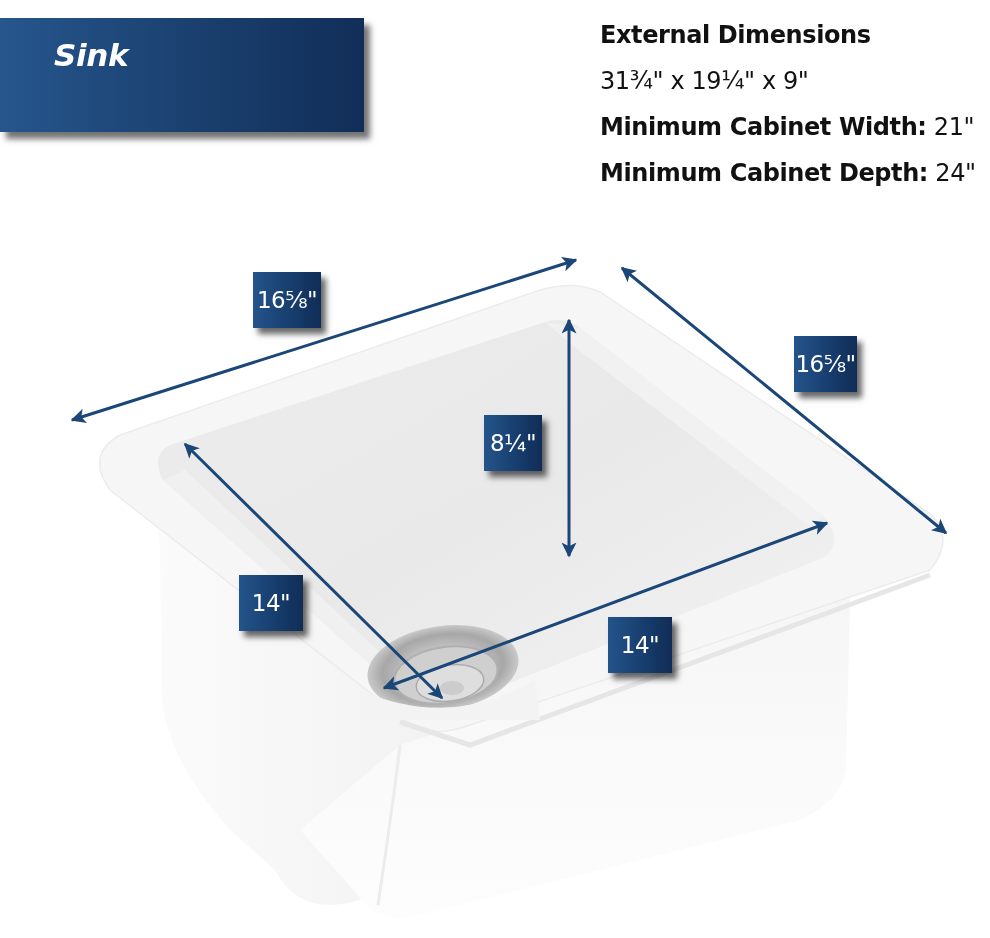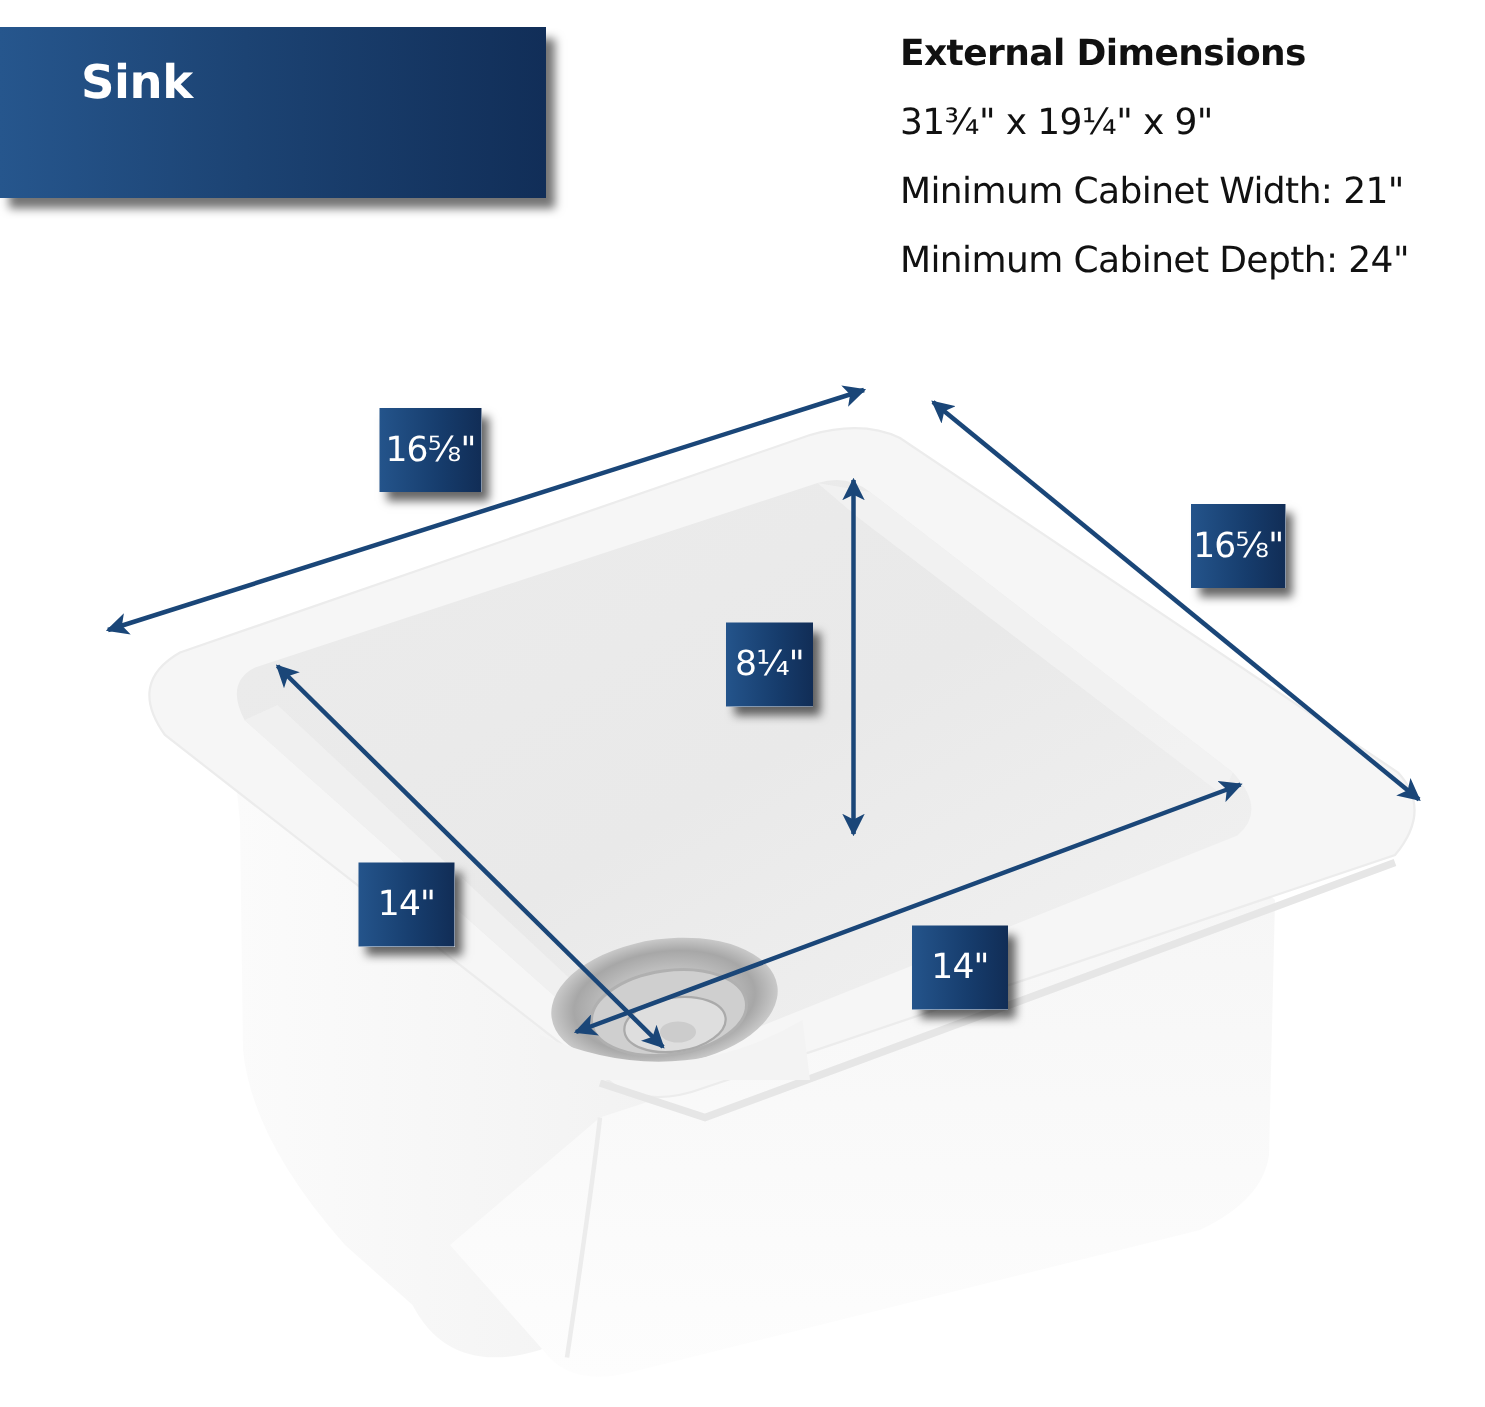--- a/index.html
+++ b/index.html
@@ -5,27 +5,27 @@
   html, body { margin: 0; padding: 0; background: #ffffff; }
   body { width: 990px; height: 938px; position: relative; overflow: hidden;
          font-family: "DejaVu Sans", "Liberation Sans", sans-serif; }
   .banner {
     position: absolute; left: 0; top: 18px; width: 364px; height: 114px;
     background: linear-gradient(90deg, #26568d 0%, #1c4373 45%, #112e58 100%);
     box-shadow: 6px 7px 6px rgba(0,0,0,0.55);
     box-sizing: border-box; padding: 17px 0 0 54px;
   }
   .banner span {
-    display: block; color: #ffffff; font-weight: bold; 
+    display: block; color: #ffffff; font-weight: bold; font-style: italic;
     font-size: 31px; line-height: 40px; letter-spacing: -0.3px;
   }
   .specs { position: absolute; left: 600px; top: 12px; color: #111111; }
   .specs .line { font-size: 24px; line-height: 46px; white-space: nowrap; letter-spacing: -0.4px; }
   .specs .heading { font-weight: bold; }
-  .specs b { font-weight: normal; }
+  .specs b { font-weight: bold; }
   svg.art { position: absolute; left: 0; top: 0; }
   .dim {
     position: absolute; height: 56px;
     background: linear-gradient(90deg, #24548b 0%, #163c6c 60%, #112d56 100%);
     box-shadow: 5px 6px 6px rgba(0,0,0,0.6);
     color: #ffffff; font-size: 23px; text-align: center; line-height: 56px;
     white-space: nowrap; letter-spacing: -0.5px;
   }
 </style>
 </head>

